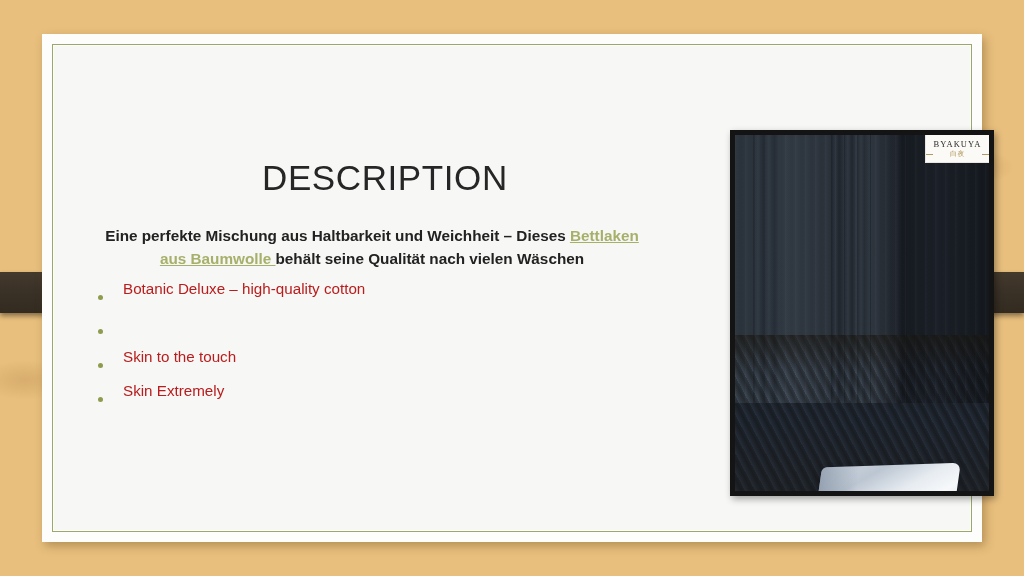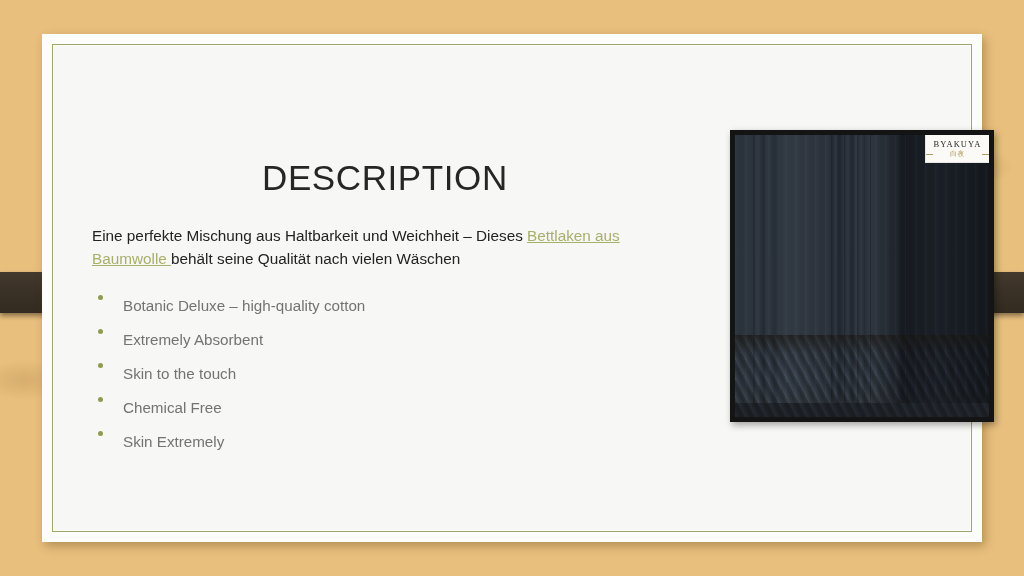--- a/index.html
+++ b/index.html
@@ -110,23 +110,24 @@
     white-space: nowrap;
   }
 
   
   .lead {
     position: absolute;
     left: 38px;
     top: 178px;
     width: 560px;
     font-size: 15.3px;
-    font-weight: normal;
+    font-weight: bold;
     line-height: 23px;
     color: #222222;
+    text-align: center;
   }
   .lead .link {
     color: #a7b06a;
     text-decoration: underline;
     text-decoration-color: #a7b06a;
   }
 
   
   .bullets {
     position: absolute;
@@ -135,43 +136,43 @@
     width: 520px;
     margin: 0;
     padding: 0;
     list-style: none;
   }
   .bullets li {
     position: relative;
     padding-left: 31px;
     font-size: 15.2px;
     line-height: 17px;
-    color: #737373;
+    color: #b91c1c;
     height: 34px;
     display: flex;
-    align-items: flex-end;
+    align-items: flex-start;
   }
   .bullets li .bullet-dot {
     position: absolute;
     left: 6px;
     top: 50%;
     margin-top: -2.5px;
     width: 5px;
     height: 5px;
     border-radius: 50%;
     background: #8f9c4e;
   }
 
   
   .photo {
     position: absolute;
     left: 676px;
     top: 84px;
     width: 264px;
-    height: 292px;
+    height: 366px;
     border: 5px solid #141414;
     box-sizing: border-box;
     background: #1d232c;
     box-shadow: 2px 3px 7px rgba(0,0,0,0.35);
     overflow: hidden;
   }
   .photo-scene { position: absolute; inset: 0; overflow: hidden; }
 
   
   .wall {
@@ -362,29 +363,24 @@
 
     <div class="lead"><span>Eine perfekte Mischung aus Haltbarkeit und Weichheit – Dieses </span><a class="link" href="#">Bettlaken aus Baumwolle </a><span>behält seine Qualität nach vielen Wäschen</span></div>
 
     <ul class="bullets">
       <li>
         <span class="bullet-dot"></span>
         <span>Botanic Deluxe – high-quality cotton</span>
       </li>
       <li>
         <span class="bullet-dot"></span>
-        <span>Extremely Absorbent</span>
       </li>
       <li>
         <span class="bullet-dot"></span>
         <span>Skin to the touch</span>
-      </li>
-      <li>
-        <span class="bullet-dot"></span>
-        <span>Chemical Free</span>
       </li>
       <li>
         <span class="bullet-dot"></span>
         <span>Skin Extremely</span>
       </li>
     </ul>
 
     <div class="photo">
       <div class="photo-scene">
         <div class="wall"></div>

